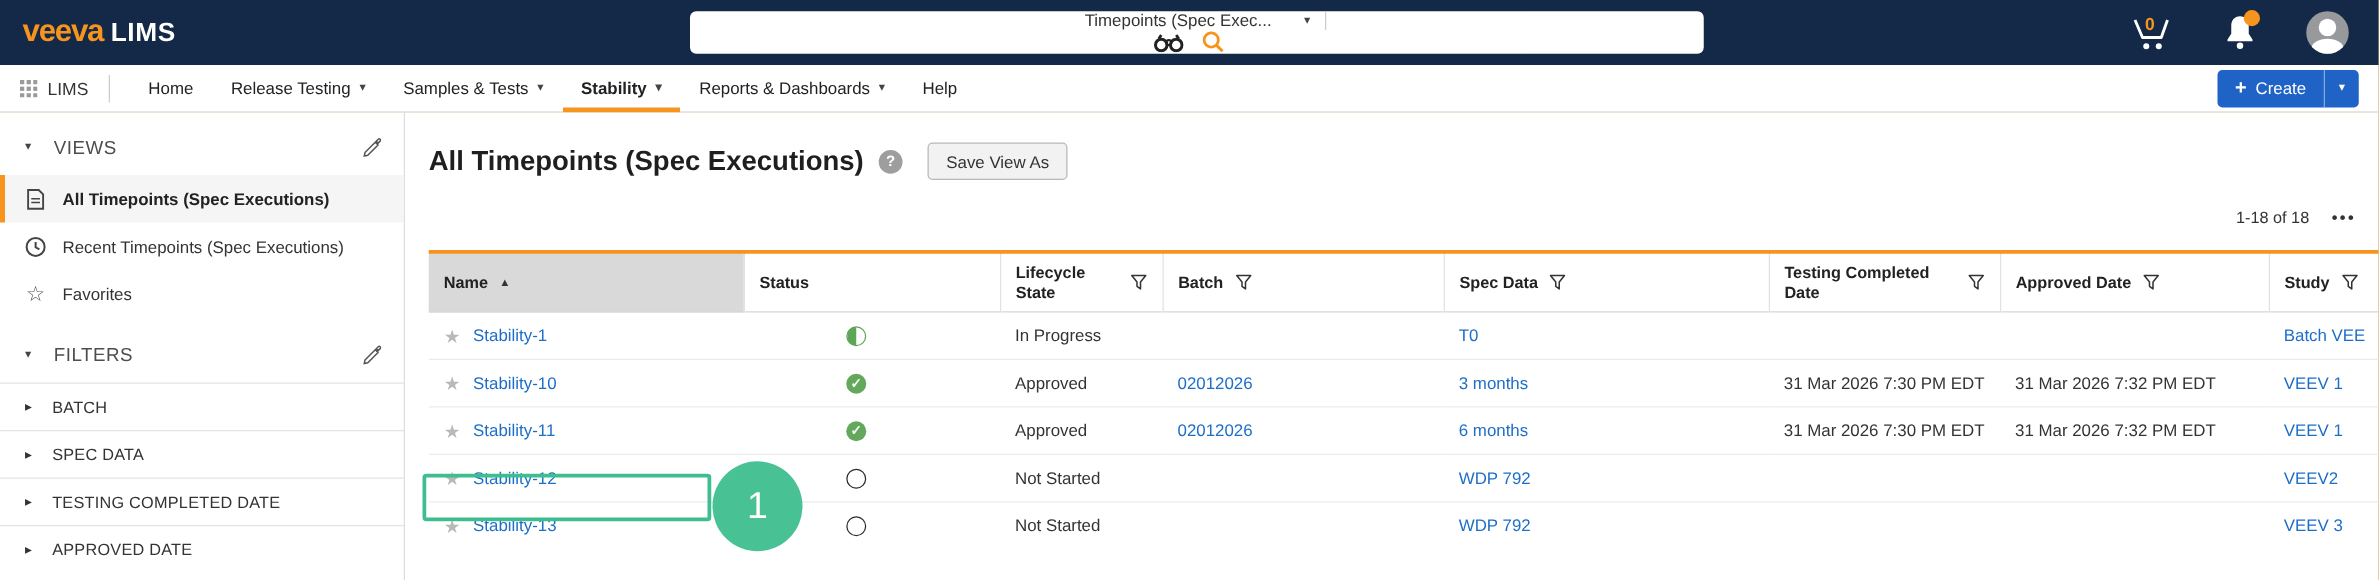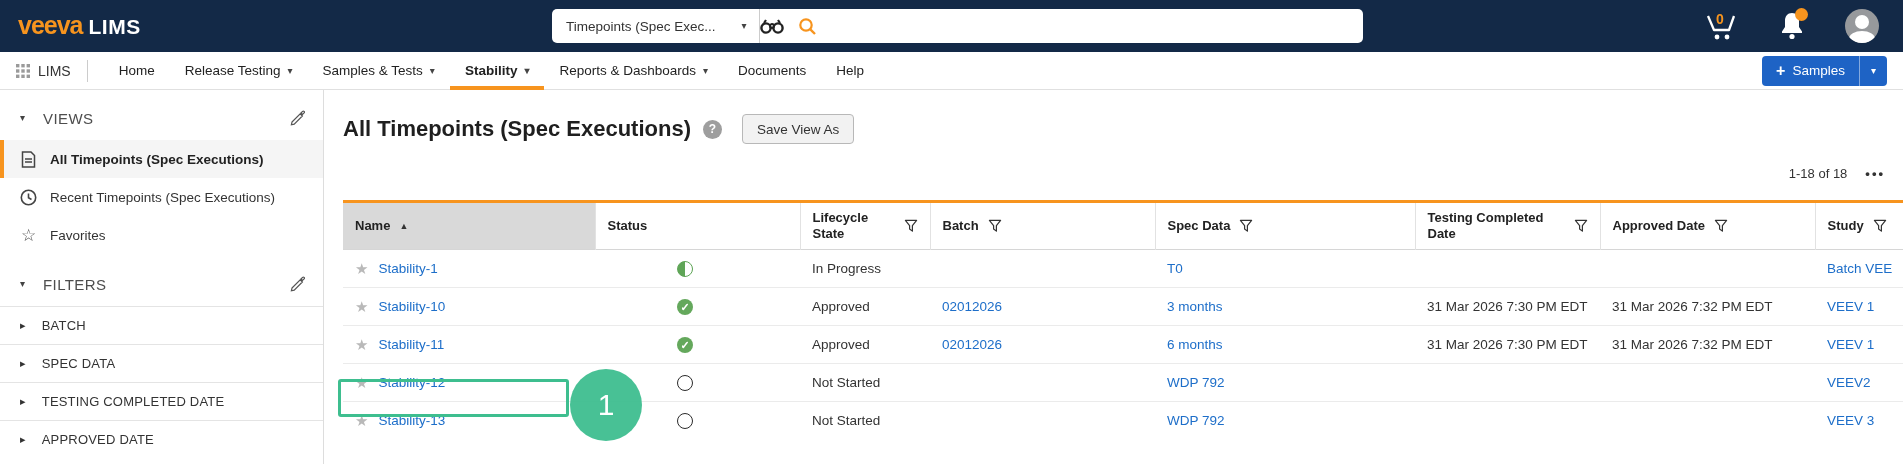--- a/index.html
+++ b/index.html
@@ -6,21 +6,21 @@
   html,body { background:#fff; }
   .screen { position:relative; width:1903px; height:464px; overflow:hidden;
             font-family:"Liberation Sans", sans-serif; background:#a16207; color:#222; }
 
   
   .topbar { position:absolute; left:0; top:0; width:100%; height:52px; background:#132947; }
   .logo { position:absolute; left:18px; top:11px; display:flex; align-items:baseline; }
   .logo .veeva { color:#F7941E; font-weight:bold; font-size:25px; letter-spacing:-1px; }
   .logo .lims { color:#fff; font-weight:bold; font-size:21px; margin-left:6px; letter-spacing:.5px; }
   .searchbox { position:absolute; left:552px; top:9px; width:811px; height:34px; background:#fff;
-               border-radius:5px; display:flex; align-items:center; }
+               border-radius:5px; display:flex; align-items:center;flex-direction:column; }
   .search-cat { display:flex; align-items:center; gap:26px; padding:0 12px 0 14px; height:100%;
                 border-right:1px solid #ccc; cursor:pointer; white-space:nowrap; }
   .search-cat .cat-label { font-size:13.5px; color:#333; }
   .caret { font-size:10px; color:#444; line-height:1; }
   .search-input { flex:1; border:none; outline:none; font-size:13.5px; color:#333; padding:0 12px;
                   font-family:"Liberation Sans", sans-serif; background:transparent; }
   .search-input::placeholder { color:#8a8a8a; }
   .search-icons { display:flex; align-items:center; gap:14px; padding-right:12px; }
   .top-icons { position:absolute; right:24px; top:0; height:52px; display:flex; align-items:center; gap:40px; }
   .cart-wrap { position:relative; width:36px; height:32px; cursor:pointer; }
@@ -199,31 +199,28 @@
         </div>
         <div class="nav-item active">
           <span>Stability</span>
           <span class="caret">▾</span>
         </div>
         <div class="nav-item">
           <span>Reports &amp; Dashboards</span>
           <span class="caret">▾</span>
         </div>
         <div class="nav-item">
-          <span>Documents</span>
-        </div>
-        <div class="nav-item">
           <span>Help</span>
         </div>
       </div>
     <div class="nav-right">
       <div class="create-btn">
         <span class="create-main">
           <span class="create-plus">+</span>
-          <span>Samples</span>
+          <span>Create</span>
         </span>
         <span class="create-caret">
           <span class="caret">▾</span>
         </span>
       </div>
     </div>
   </nav>
 
   <aside class="sidebar">
     <div class="side-header">

